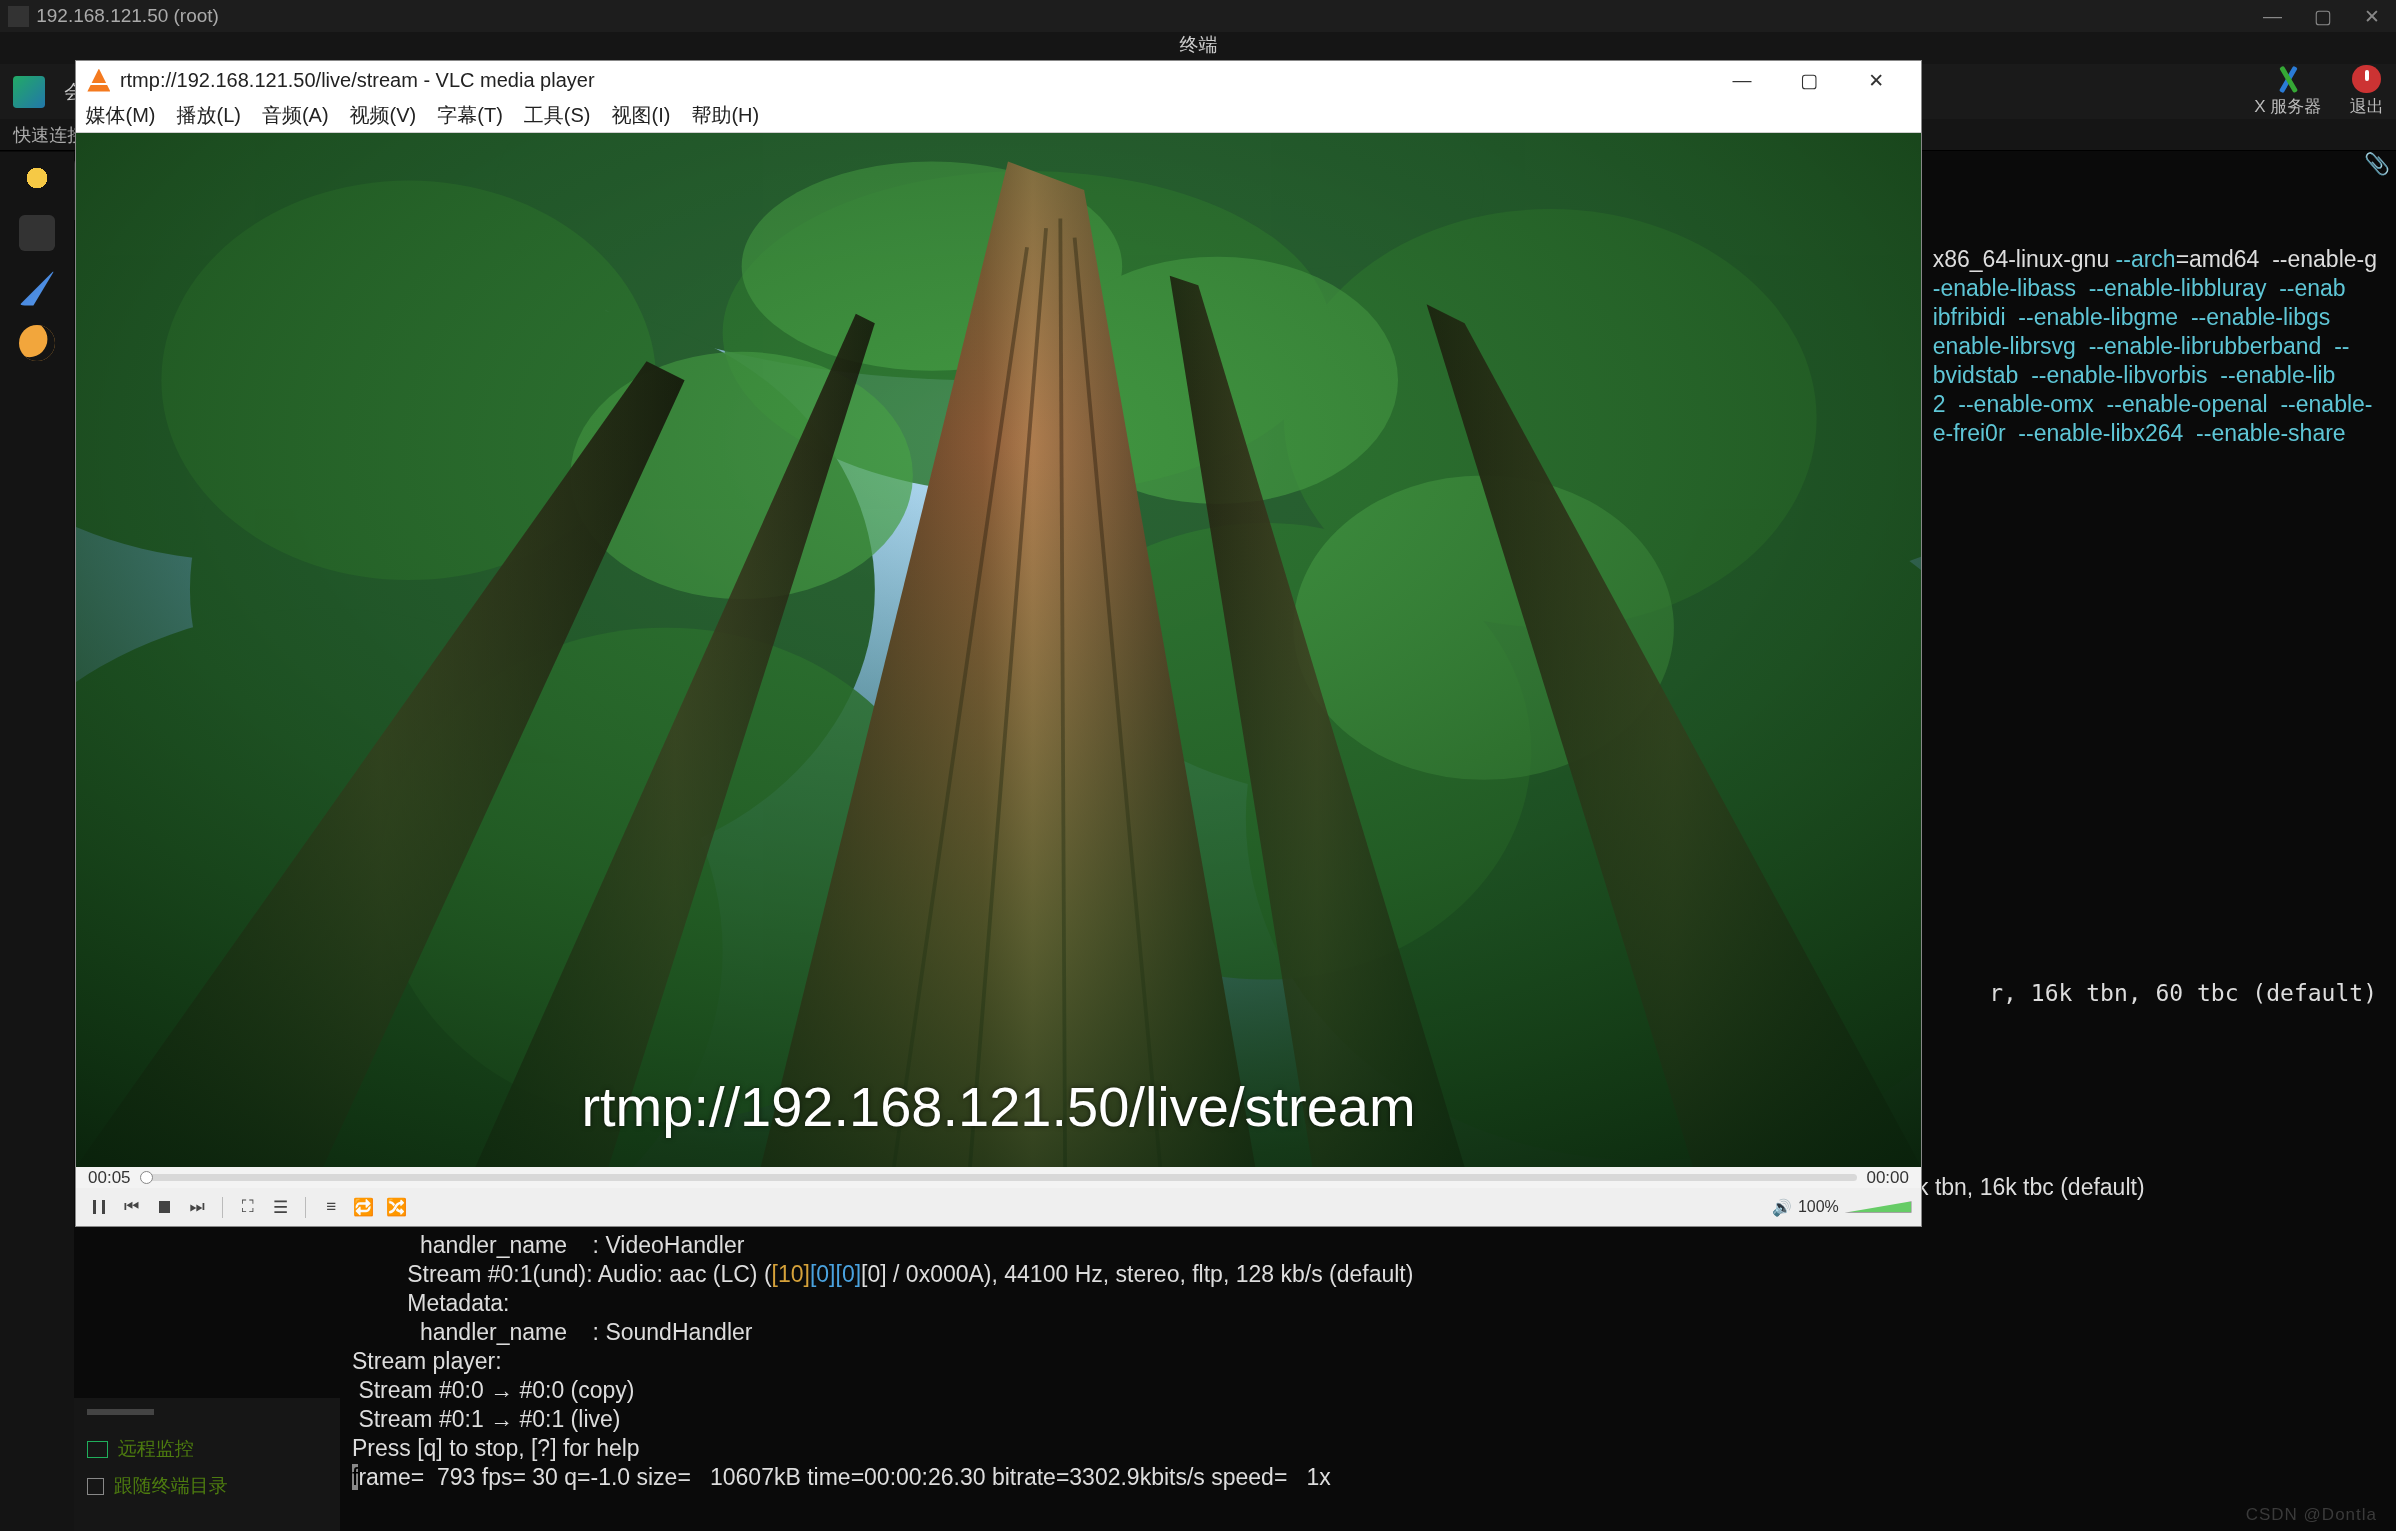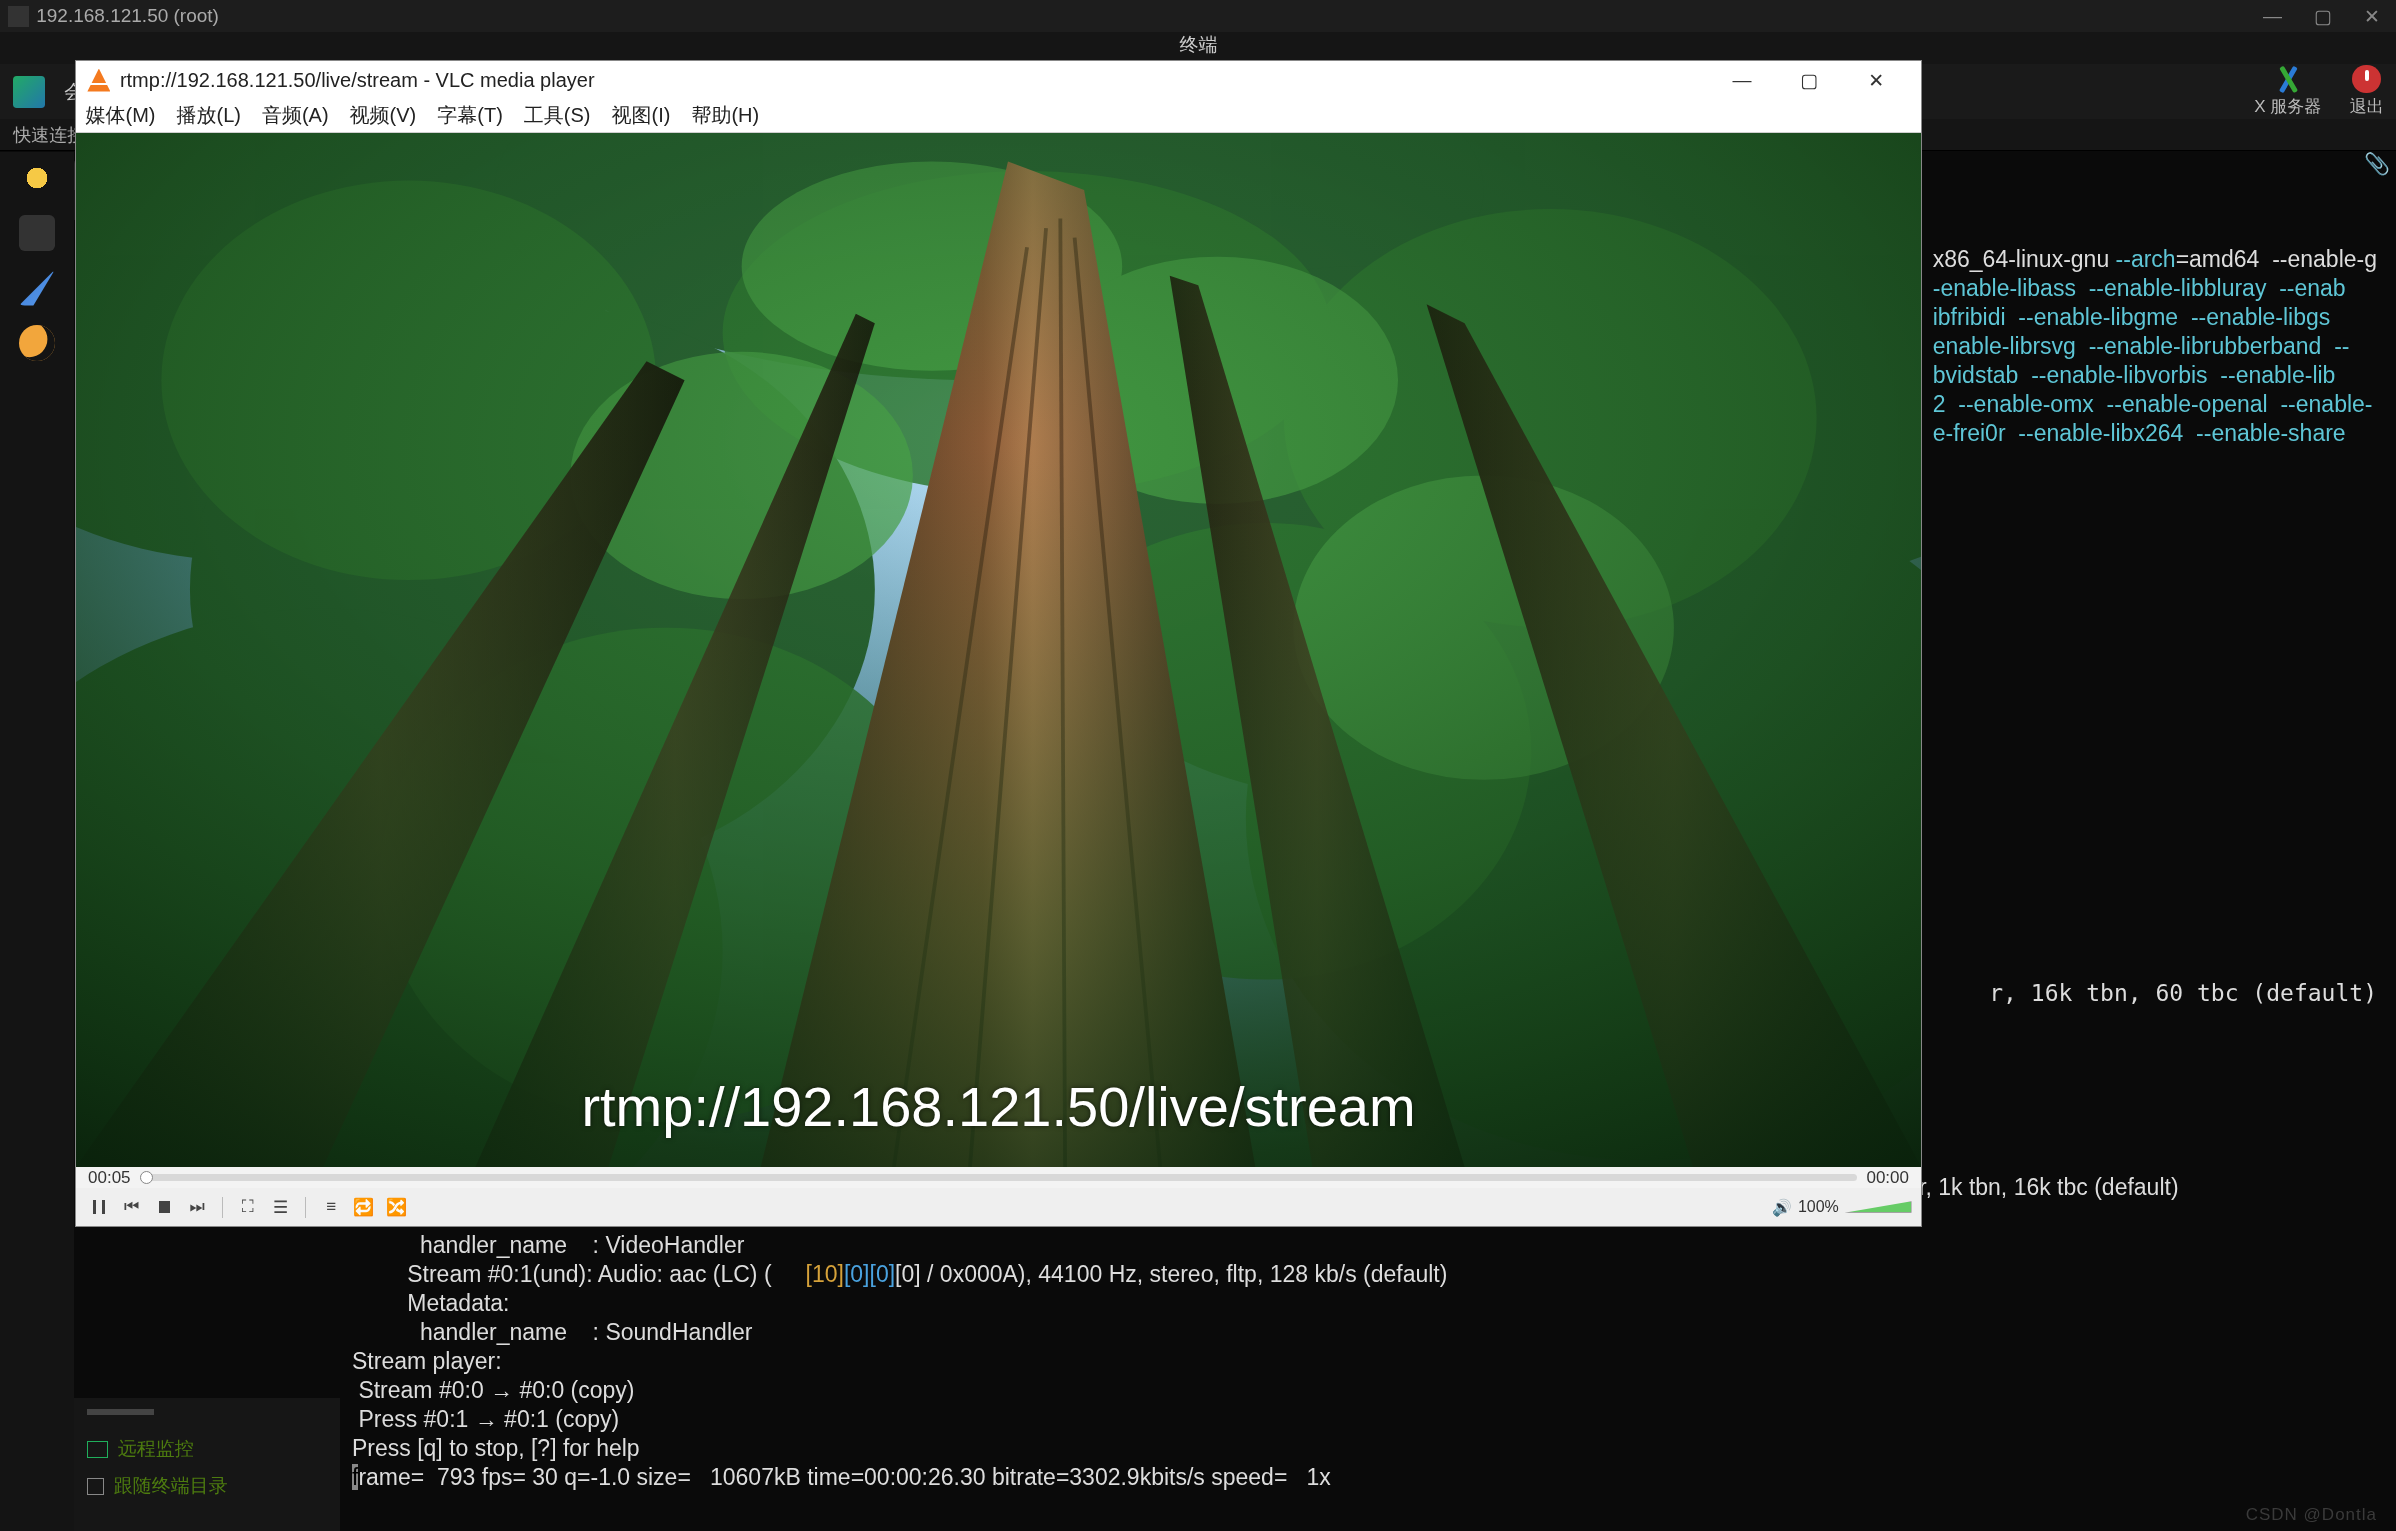--- a/index.html
+++ b/index.html
@@ -44,21 +44,21 @@
   .bottom-sidebar .hr { height:5.7px; background:#444; margin-bottom:21px; width:67px; }
   .bottom-sidebar .row { display:flex; align-items:center; gap:9.5px; margin-bottom:11.4px; }
   .bottom-sidebar .chk { width:17px;height:17px;border:1px solid #888; }
   .monicon { width:21px;height:17px;border:1.9px solid #1fae5b; }
 
   .watermark { position:absolute; right:19px; bottom:5.7px; color:#3a3a3a; font-size:17px; letter-spacing:1px; }
   .clip { position:absolute; right:5.7px; top:152px; color:#555; font-size:21px; }
 
   
   .termtext { position:absolute; left:352px; right:19px; bottom:38px; font-family: "Consolas","Courier New",monospace; font-size:23px; line-height:27px; white-space:pre; color:#ddd; }
-  .termtext .g{color:#5ec6d6;} .termtext .y{color:#d6a23a;margin-left:34px;} .termtext .b{color:#4aa3e0;} .termtext .c{color:#999;}
+  .termtext .g{color:#5ec6d6;} .termtext .y{color:#d6a23a;} .termtext .b{color:#4aa3e0;} .termtext .c{color:#999;}
   .termtext .cursor { background:#888; color:#000; }
 
   .termtext-top { position:absolute; right:19px; top:219px; font-family:"Consolas","Courier New",monospace; font-size:23px; line-height:27px; white-space:pre; color:#ddd; text-align:left; }
   .termtext-top .g{color:#5ec6d6;}
 
   
   .vlc { position:absolute; left:76px; top:61px; width:1845px; height:1165px; background:#fff; box-shadow: 0 0 0 1px #888; z-index:50; }
   .vlc-title { height:38px; background:#fff; display:flex; align-items:center; padding:0 11.4px; font-size:20px; color:#222; }
   .vlc-cone { width:23px;height:23px;margin-right:9.5px; background:linear-gradient(180deg,#f47a1f 0,#f47a1f 60%,#fff 60%,#fff 70%,#f47a1f 70%); clip-path:polygon(50% 0,100% 100%,0 100%); }
   .vlc-winbtns { margin-left:auto; display:flex; }
@@ -164,21 +164,21 @@
     <span class="g">description</span><span>      : Packed by Bilibili XCoder v2.0.2</span>
     <span>encoder         :</span><span> Lavf58.29.100</span>
     <span>Stream #0:0(und): Video: h264 (High) (</span><span class="y">[7]</span><span class="b">[0]</span><span class="b">[0]</span><span>[0] / 0x0007), yuv420p(tv, bt709), 1920x1080 [SAR 1:1 DAR 16:9], q=2-31, 2629 kb/s, 30 fps, 30 tbr, 1k tbn, 16k tbc (default)</span>
     <span>Metadata:</span>
     <span>  handler_name    : VideoHandler</span>
     <span>Stream #0:1(und): Audio: aac (LC) (</span><span class="y">[10]</span><span class="b">[0]</span><span class="b">[0]</span><span>[0] / 0x000A), 44100 Hz, stereo, fltp, 128 kb/s (default)</span>
     <span>Metadata:</span>
     <span>  handler_name    : SoundHandler</span>
 <span>Stream player:</span>
 <span> Stream #0:0 → #0:0 (copy)</span>
-<span> Press #0:1 → #0:1 (copy)</span>
+<span> Stream #0:1 → #0:1 (live)</span>
 <span>Press [q] to stop, [?] for help</span>
 <span class="cursor">f</span><span>rame=  793 fps= 30 q=-1.0 size=   10607kB time=00:00:26.30 bitrate=3302.9kbits/s speed=   1x</span>
 </div>
 
 <div class="bottom-sidebar">
   <div class="hr"></div>
   <div class="row">
     <span class="monicon"></span>
     <span>远程监控</span>
   </div>

